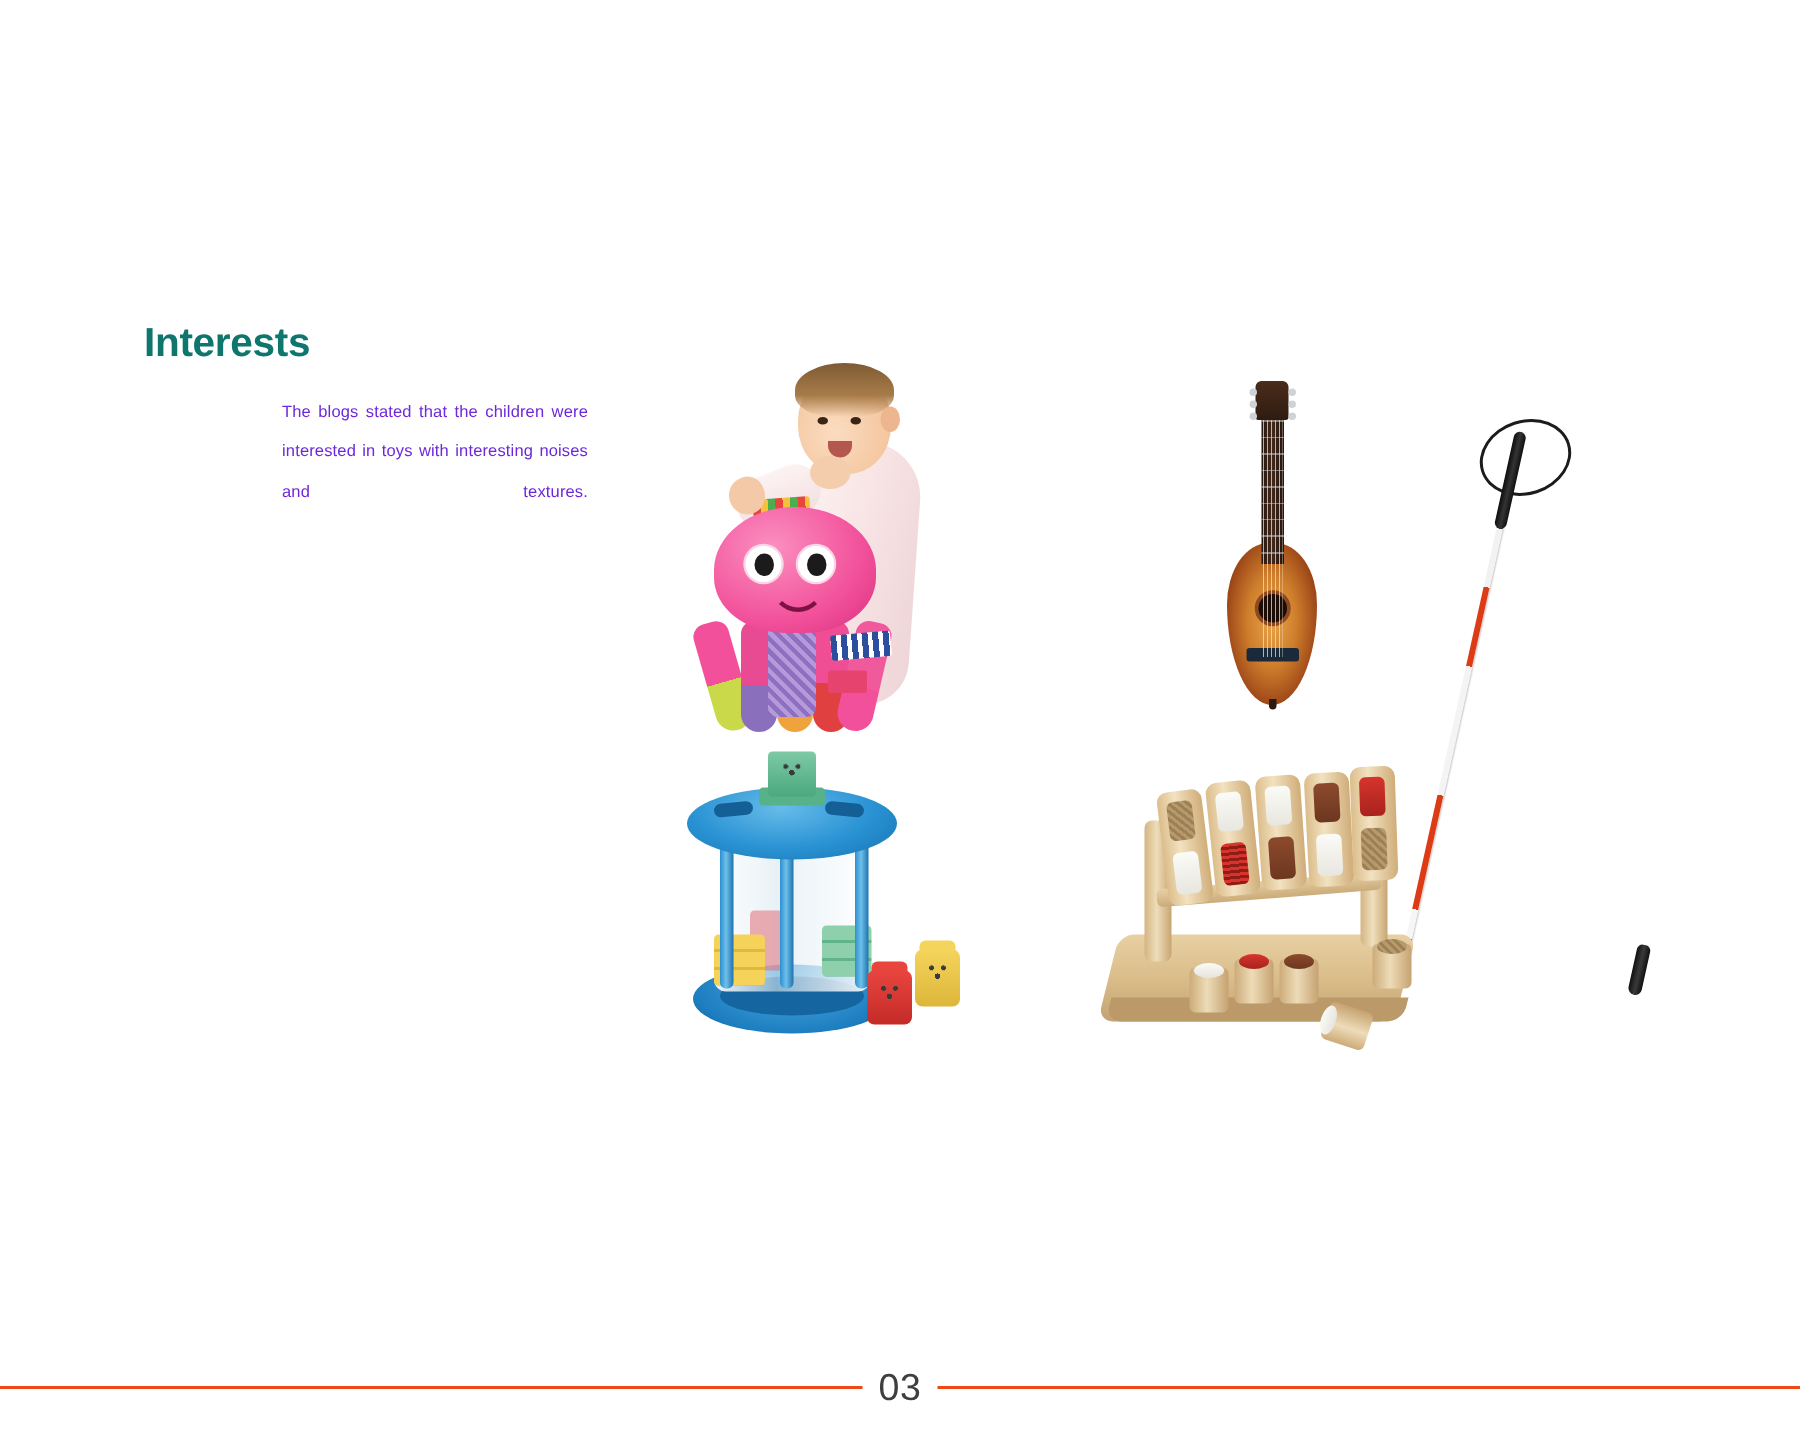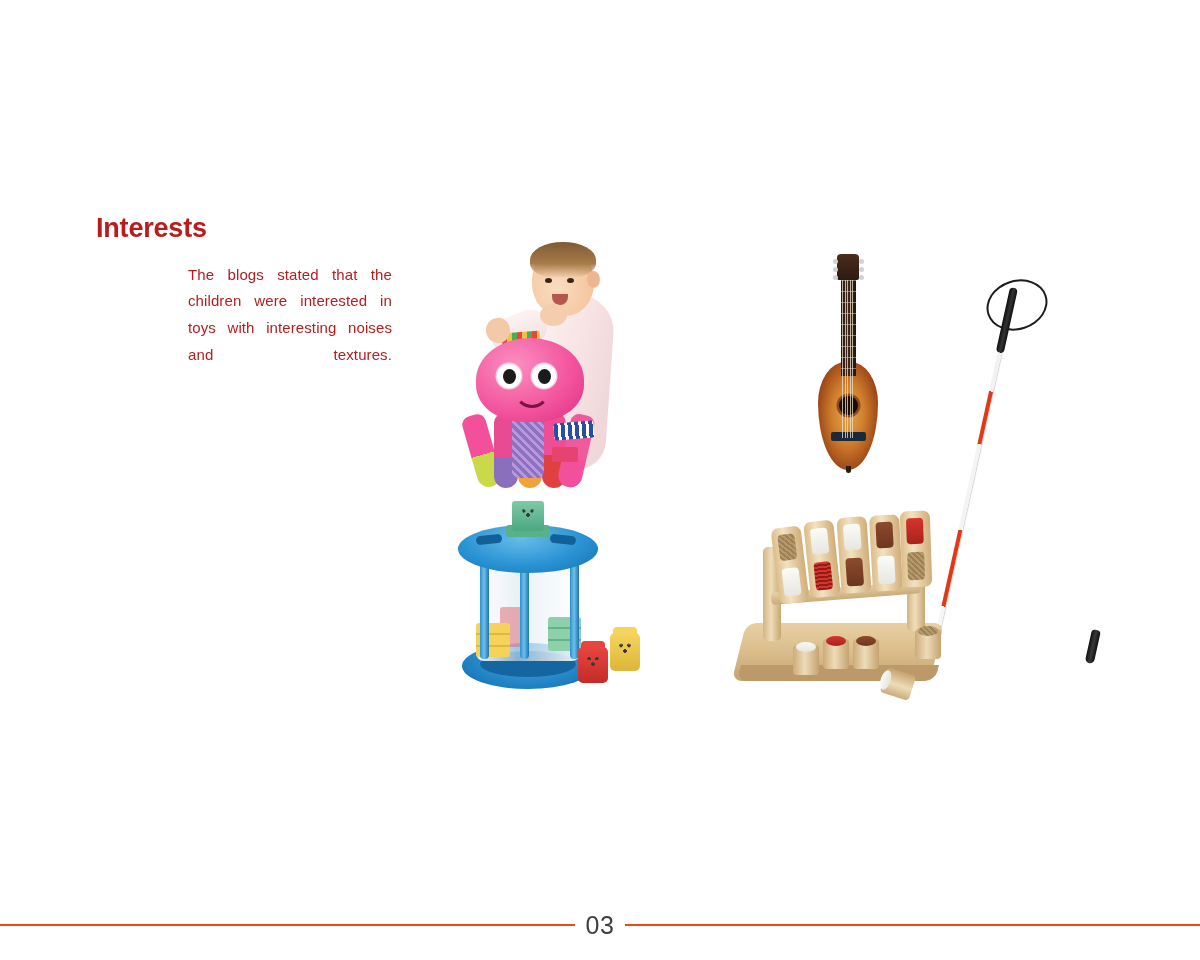--- a/index.html
+++ b/index.html
@@ -24,33 +24,33 @@
   
   .text-col {
     position: absolute;
     left: 96px;
     top: 214px;
     width: 300px;
   }
   .section-heading {
     font-size: 27px;
     font-weight: bold;
-    color: #b91c1c;
+    color: #0f766e;
     letter-spacing: -0.2px;
     line-height: 1.1;
     margin: 0;
   }
   .section-body {
     margin: 18px 0 0 92px;
     width: 204px;
-    font-size: 15px;
+    font-size: 11px;
     line-height: 26.8px;
     text-align: justify;
     text-align-last: justify;
-    color: #b91c1c;
+    color: #6d28d9;
     letter-spacing: 0.1px;
   }
   .block-challenges { margin-top: 56px; }
   .block-challenges .section-body { margin-top: 20px; }
 
   
   .figure { position: absolute; }
 
   
   .fig-baby { left: 448px; top: 242px; width: 210px; height: 255px; }

